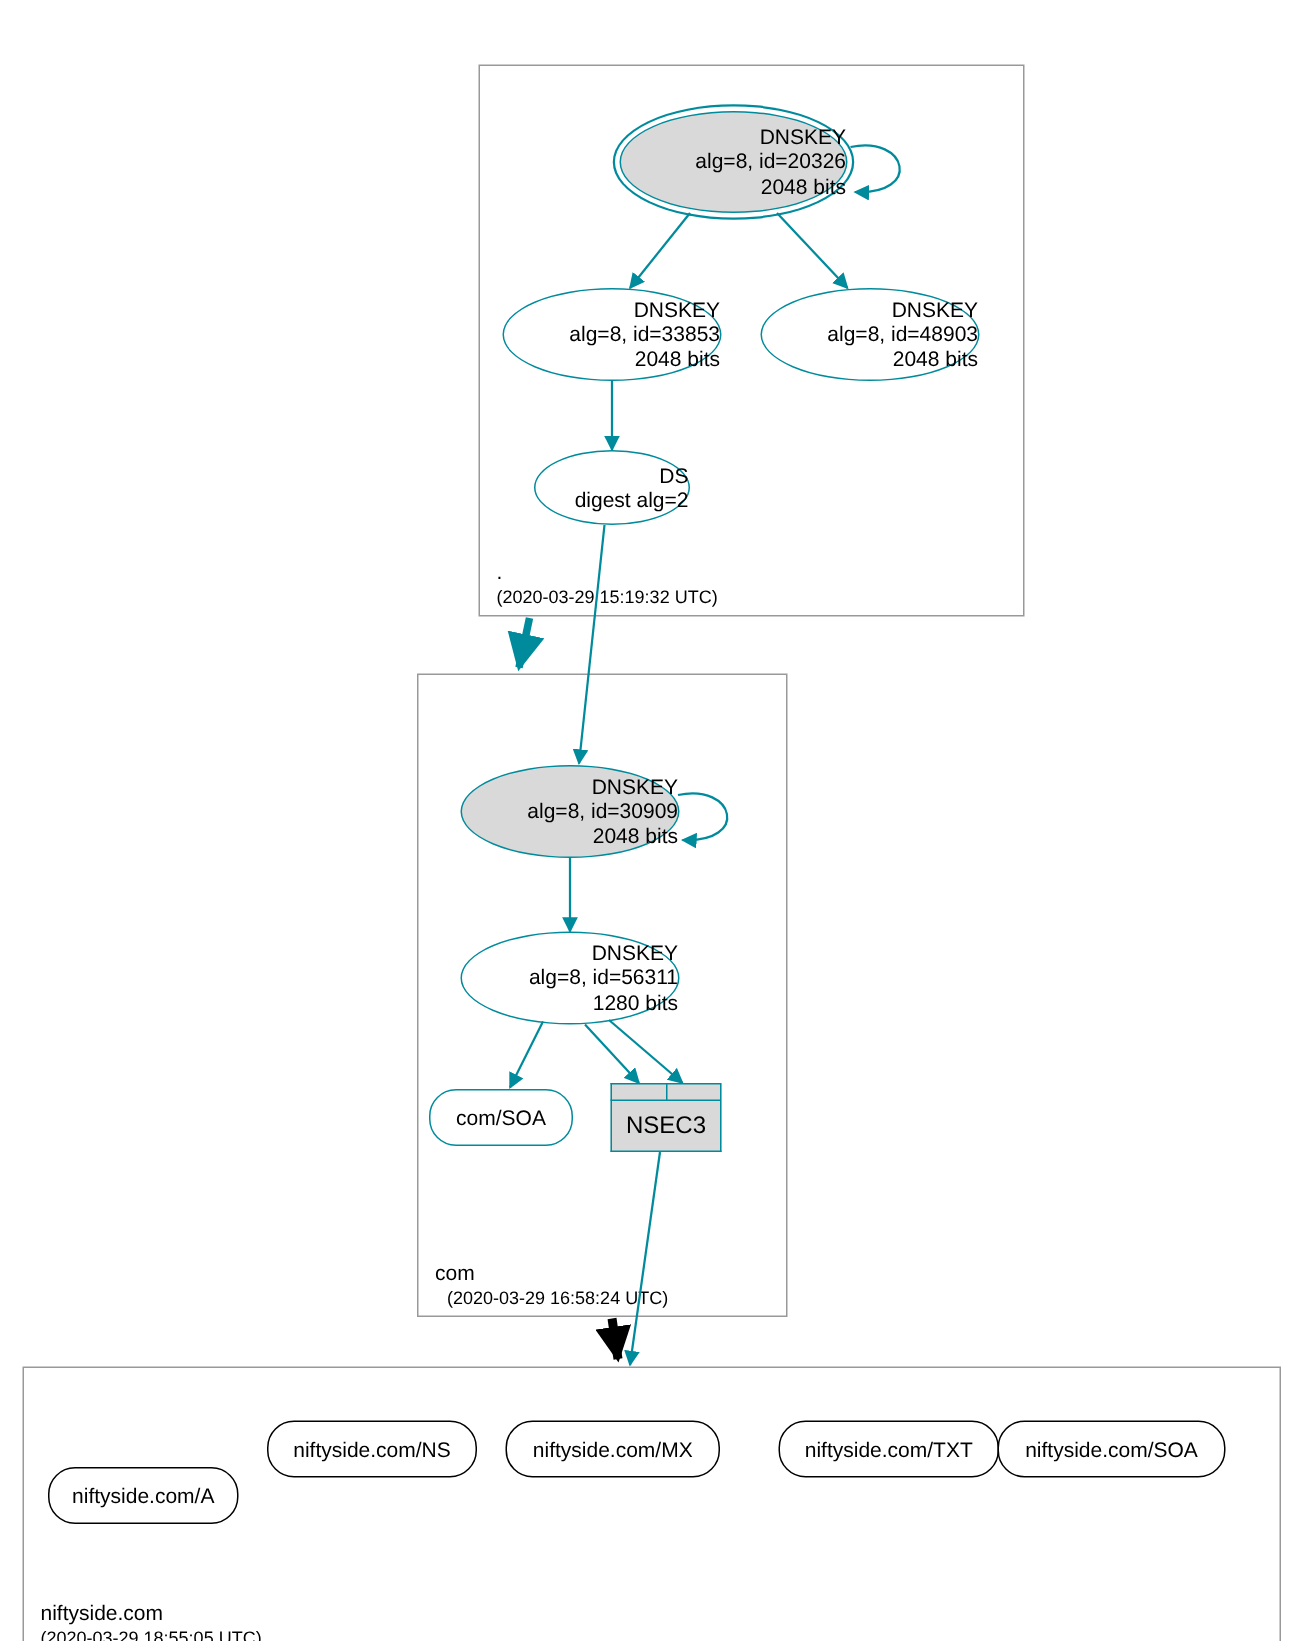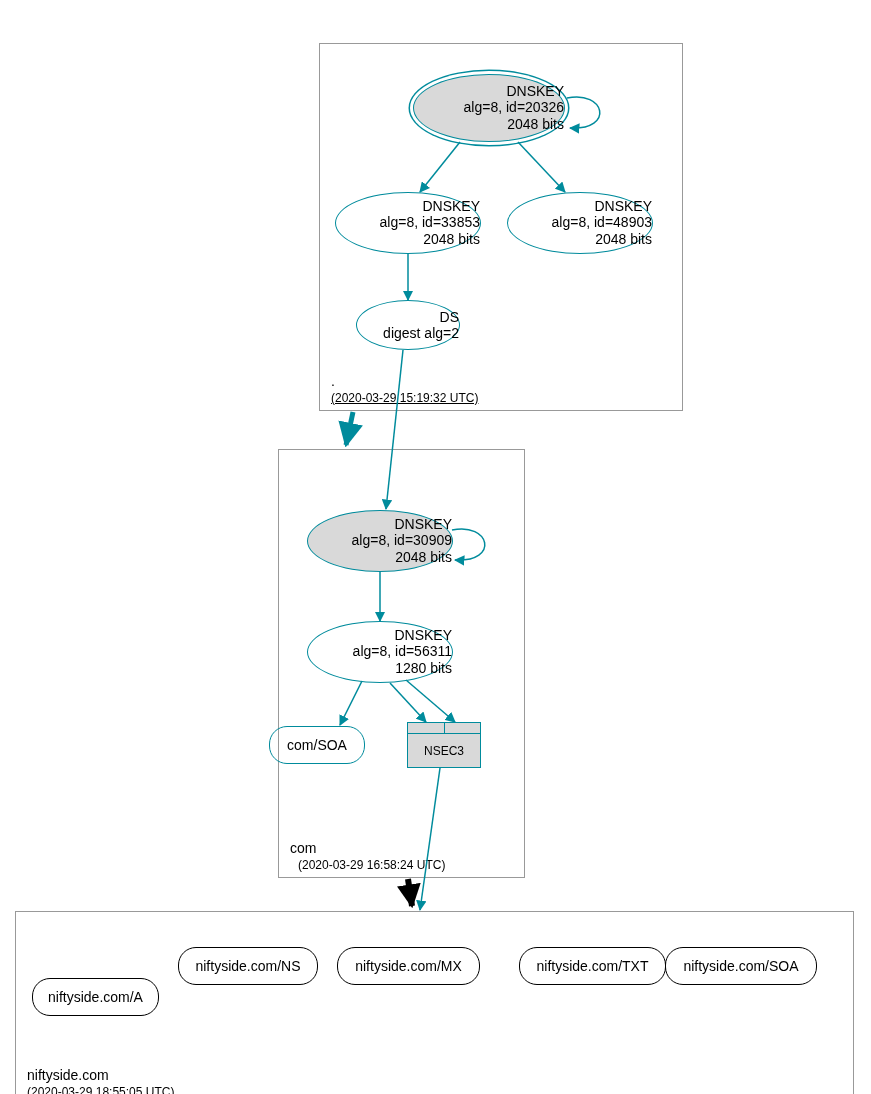--- a/index.html
+++ b/index.html
@@ -74,37 +74,37 @@
   }
   .nsec3-top div:first-child { border-right: none; }
   .nsec3-bottom {
     border: 1.5px solid #008b9c;
     border-top: none;
     background: #d9d9d9;
     flex: 1;
     display: flex;
     justify-content: center;
     align-items: center;
-    font-size: 12px;
+    font-size: 16px;
   }
   .title { font-size: 14px; }
   .sub { font-size: 14px; line-height: 1.2; }
   svg.edges {
     position: absolute;
     top: 0;
     left: 0;
     pointer-events: none;
   }
 </style>
 </head>
 <body>
 
 <div class="zone-box" style="left:319px; top:43px; width:364px; height:368px;"></div>
 <div class="zone-label" style="left:331px; top:373px;">.</div>
-<div class="zone-timestamp" style="left:331px; top:391px;text-decoration:underline;">(2020-03-29 15:19:32 UTC)</div>
+<div class="zone-timestamp" style="left:331px; top:391px;">(2020-03-29 15:19:32 UTC)</div>
 
 <div class="zone-box" style="left:278px; top:449px; width:247px; height:429px;"></div>
 <div class="zone-label" style="left:290px; top:840px;">com</div>
 <div class="zone-timestamp" style="left:298px; top:858px;">(2020-03-29 16:58:24 UTC)</div>
 
 <div class="zone-box" style="left:15px; top:911px; width:839px; height:195px;"></div>
 <div class="zone-label" style="left:27px; top:1067px;">niftyside.com</div>
 <div class="zone-timestamp" style="left:27px; top:1085px;">(2020-03-29 18:55:05 UTC)</div>
 
 <div class="node ellipse double grey" style="left:413px; top:74px; width:152px; height:68px;">
@@ -135,21 +135,21 @@
   <div class="sub">alg=8, id=30909</div>
   <div class="sub">2048 bits</div>
 </div>
 
 <div class="node ellipse" style="left:307px; top:621px; width:146px; height:62px;">
   <div class="title">DNSKEY</div>
   <div class="sub">alg=8, id=56311</div>
   <div class="sub">1280 bits</div>
 </div>
 
-<div class="node roundrect" style="left:269px; top:726px; width:96px; height:38px;">
+<div class="node roundrect" style="left:286px; top:726px; width:96px; height:38px;">
   <span>com/SOA</span>
 </div>
 
 <div class="node nsec3" style="left:407px; top:722px; width:74px; height:46px;">
   <div class="nsec3-top">
     <div></div>
       <div></div>
   </div>
   <div class="nsec3-bottom">NSEC3</div>
 </div>

